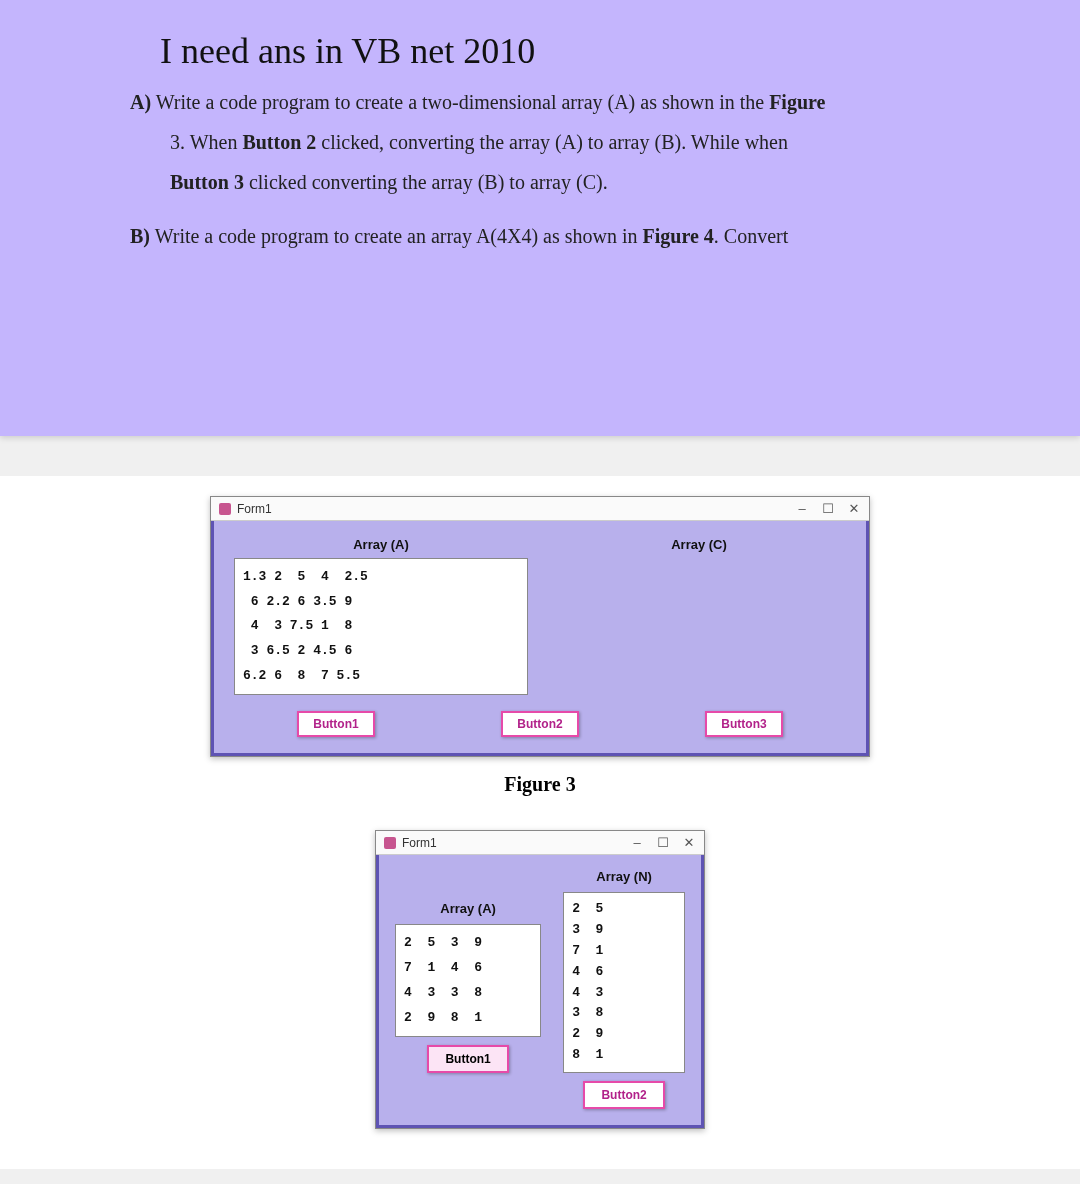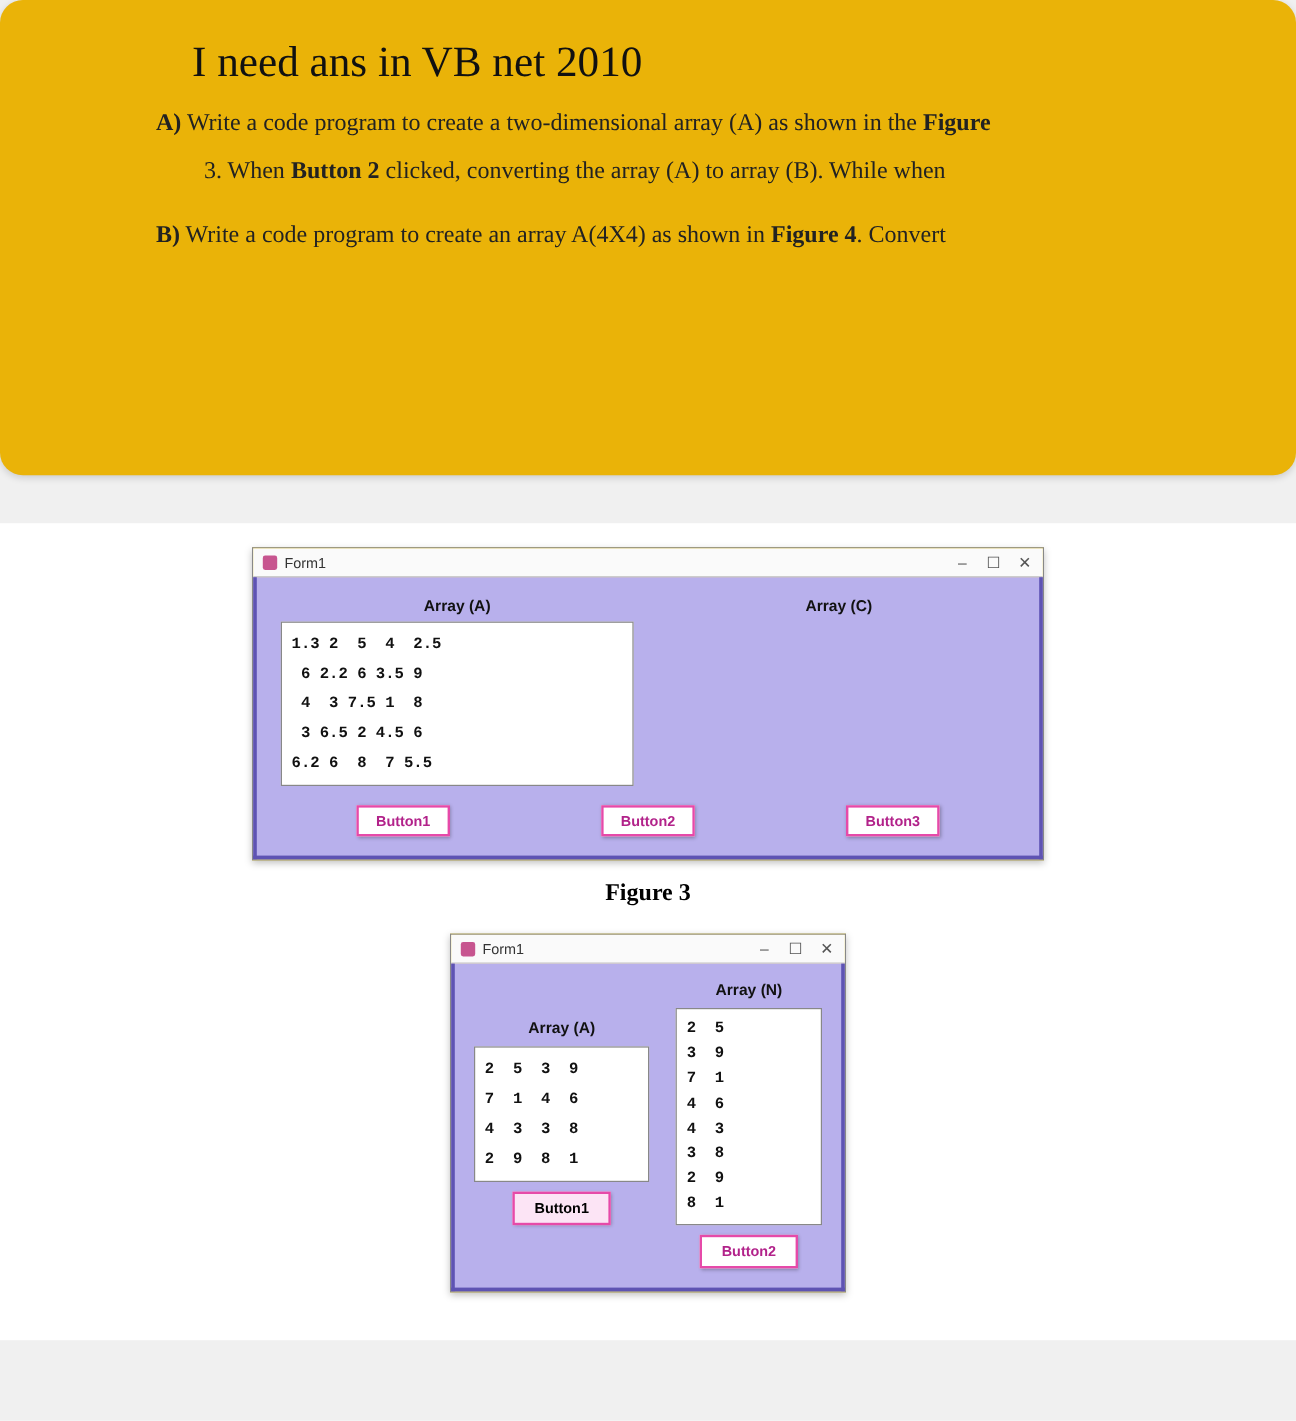--- a/index.html
+++ b/index.html
@@ -3,25 +3,24 @@
   <meta charset="utf-8">
   <style>
     * { margin: 0; padding: 0; box-sizing: border-box; }
     body {
       font-family: "Times New Roman", serif;
       background: #f0f0f0;
       width: 1080px;
       padding: 0;
     }
     .page-top {
-      background: #eab308;
+      background: #c4b5fd;
       padding: 30px 40px 180px 40px;
       box-shadow: 0 2px 6px rgba(0,0,0,0.15);
       margin-bottom: 40px;
-      border-radius: 19px;
     }
     .handwritten {
       font-family: "Comic Sans MS", cursive, serif;
       font-size: 36px;
       color: #111;
       padding: 0 0 10px 120px;
     }
     .question-text {
       font-size: 20px;
       color: #222;
@@ -36,21 +35,21 @@
     
     .figures {
       display: flex;
       flex-direction: column;
       align-items: center;
       background: #fff;
       padding: 20px 0 40px 0;
     }
     .window {
       border: 1px solid #888;
-      background: #fde047;
+      background: #c4b5fd;
       box-shadow: 0 2px 6px rgba(0,0,0,0.25);
       font-family: Arial, sans-serif;
     }
     .titlebar {
       display: flex;
       align-items: center;
       justify-content: space-between;
       font-size: 12px;
       color: #333;
       padding: 4px 8px;
@@ -95,21 +94,21 @@
       color:#b2228a;
       font-size:12px;
       font-weight:bold;
       padding: 4px 14px;
       box-shadow: 1px 1px 3px rgba(0,0,0,0.3);
     }
     .caption {
       font-family:"Times New Roman", serif;
       font-size:20px;
       font-weight:bold;
-      margin:16px 0 22px 0;
+      margin:16px 0 34px 0;
     }
 
     
     .fig4-window { width: 330px; }
     .fig4-body {
       background:#b8b0ec;
       border:3px solid #5e53b3;
       border-top:none;
       padding: 14px 16px 16px 16px;
       display:flex;
@@ -147,20 +146,23 @@
 
 <div class="page-top">
   <div class="handwritten">I need ans in VB net 2010</div>
 
   <div class="question-text">
     <p>
       <span class="part-label">A)</span><span> Write a code program to create a two-dimensional array (A) as shown in the </span><span class="bold">Figure</span>
     </p>
     <p class="indented">
       <span>3. When </span><span class="bold">Button 2</span><span> clicked, converting the array (A) to array (B). While when</span>
+    </p>
+    <p class="indented">
+      <span class="bold">Button 3</span><span> clicked converting the array (B) to array (C).</span>
     </p>
 
     <p style="margin-top:14px;">
       <span class="part-label">B)</span><span> Write a code program to create an array A(4X4) as shown in </span><span class="bold">Figure 4</span><span>. Convert</span>
     </p>
   </div>
 </div>
 
 <div class="figures">
 

